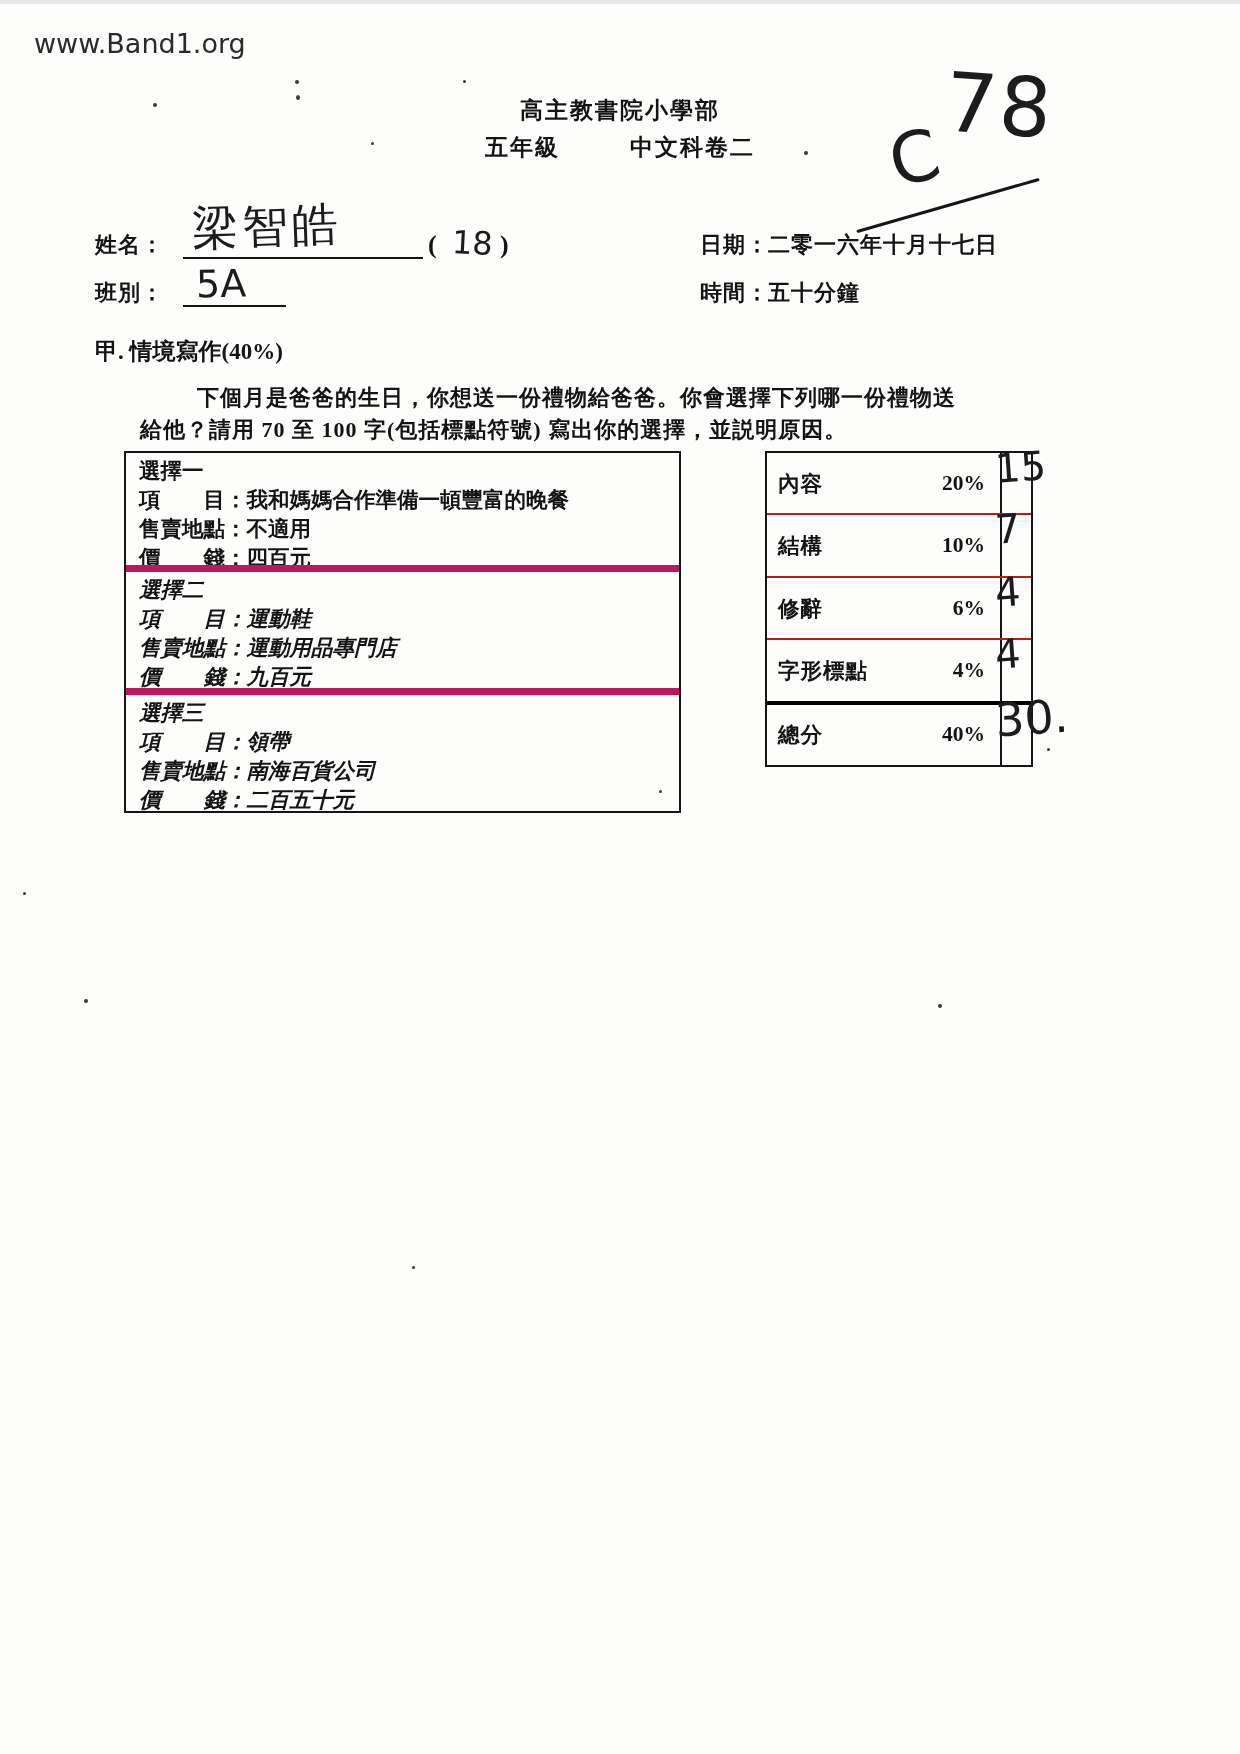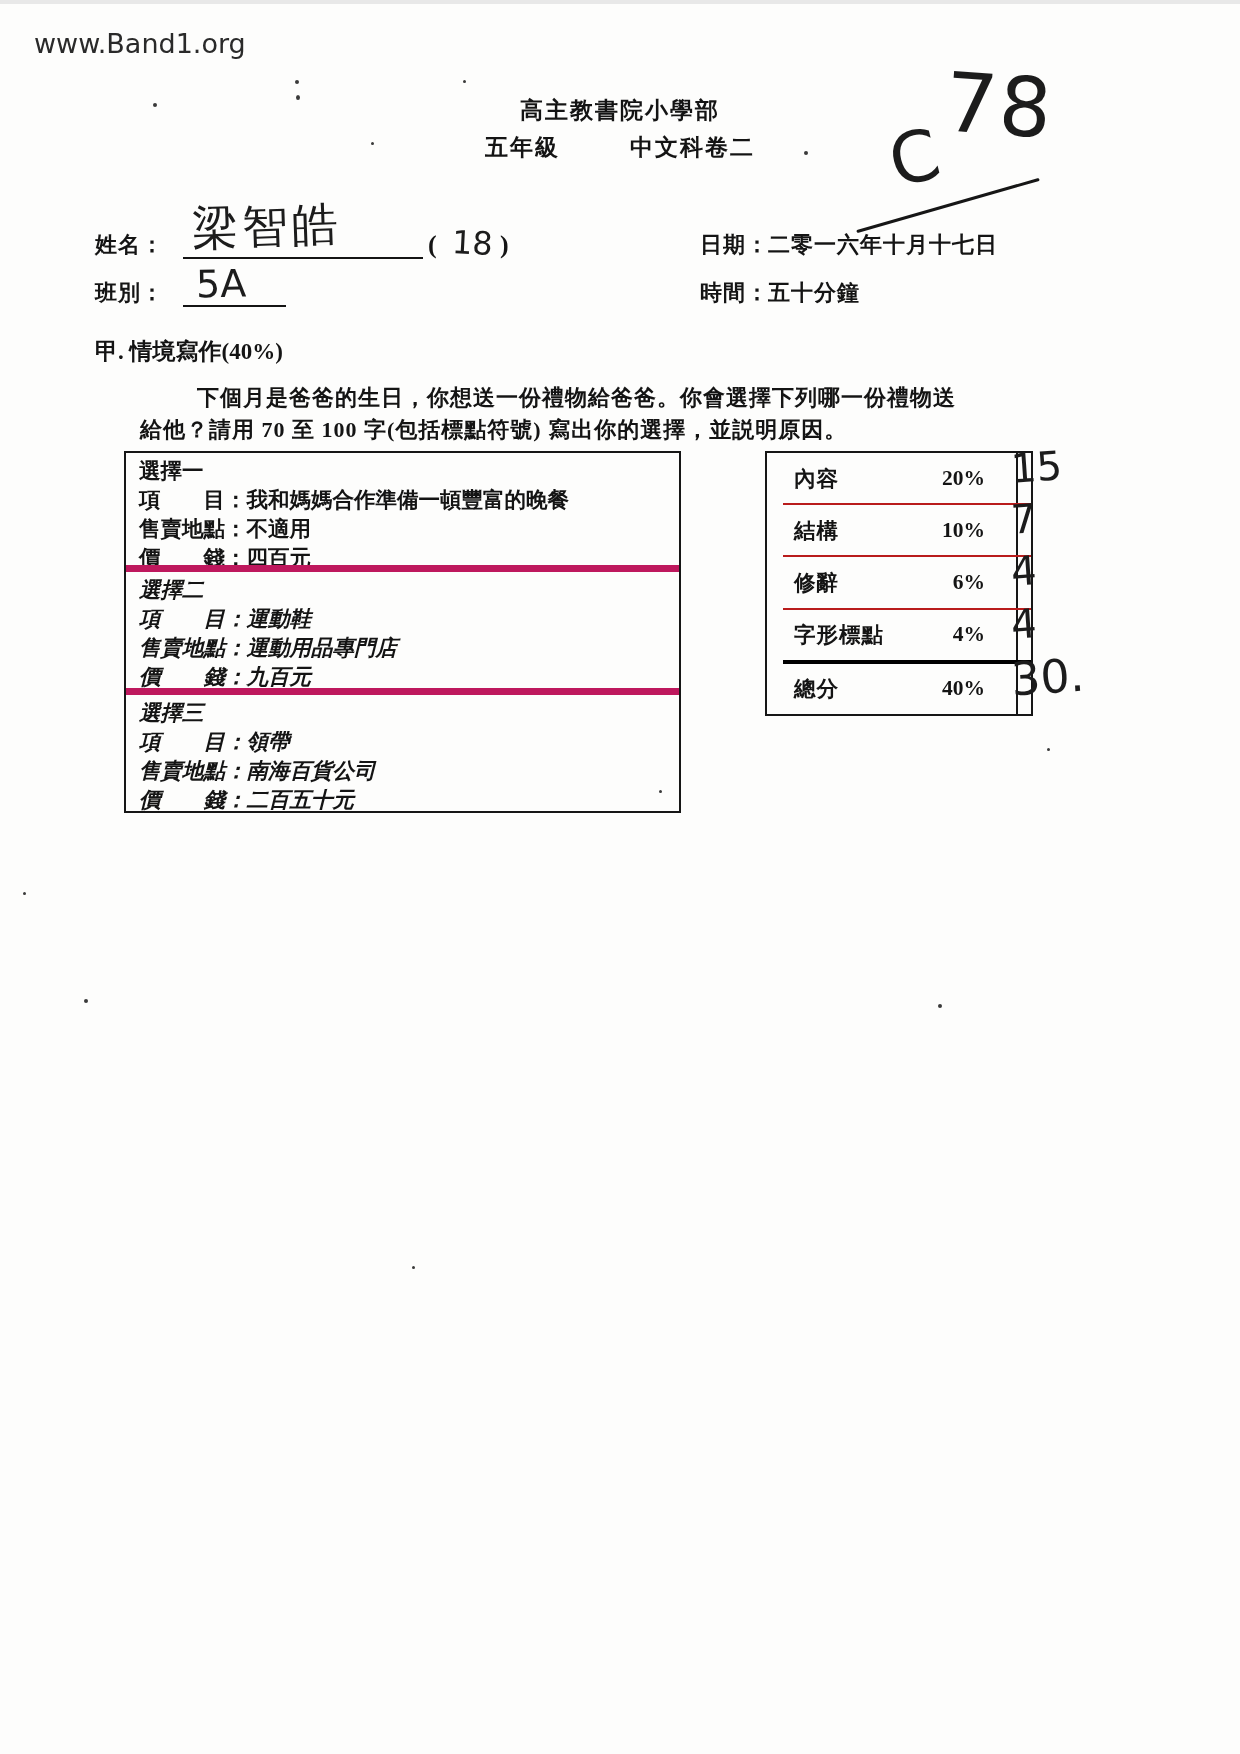--- a/index.html
+++ b/index.html
@@ -67,23 +67,23 @@
     padding:4px 16px 4px 13px;
     font-size:21.5px;
   }
   .choice-row .cline{line-height:29px;white-space:nowrap;}
   .choice-row + .choice-row{border-top:7px solid #be185d;font-style:italic;}
   .choice-row:nth-child(1){height:112px;}
   .choice-row:nth-child(2){height:123px;}
   .choice-row:nth-child(3){flex:1;}
   
   .scores{
-    left:765px;top:447px;width:268px;height:265px;
+    left:765px;top:447px;width:268px;height:316px;
     border:2px solid #161616;box-sizing:border-box;
-    display:flex;flex-direction:column;padding-left:16px;
+    display:flex;flex-direction:column;
   }
   .score-row{
     position:relative;flex:1;box-sizing:border-box;
     display:flex;align-items:center;
   }
   .score-row + .score-row{border-top:2px solid #b91c1c;}
   .score-row.total{border-top:4px solid #000;}
   .score-row .slabel{font-size:21.5px;font-weight:bold;padding-left:11px;letter-spacing:1px;}
   .score-row .spercent{
     position:absolute;right:46px;font-size:21.5px;font-weight:bold;

